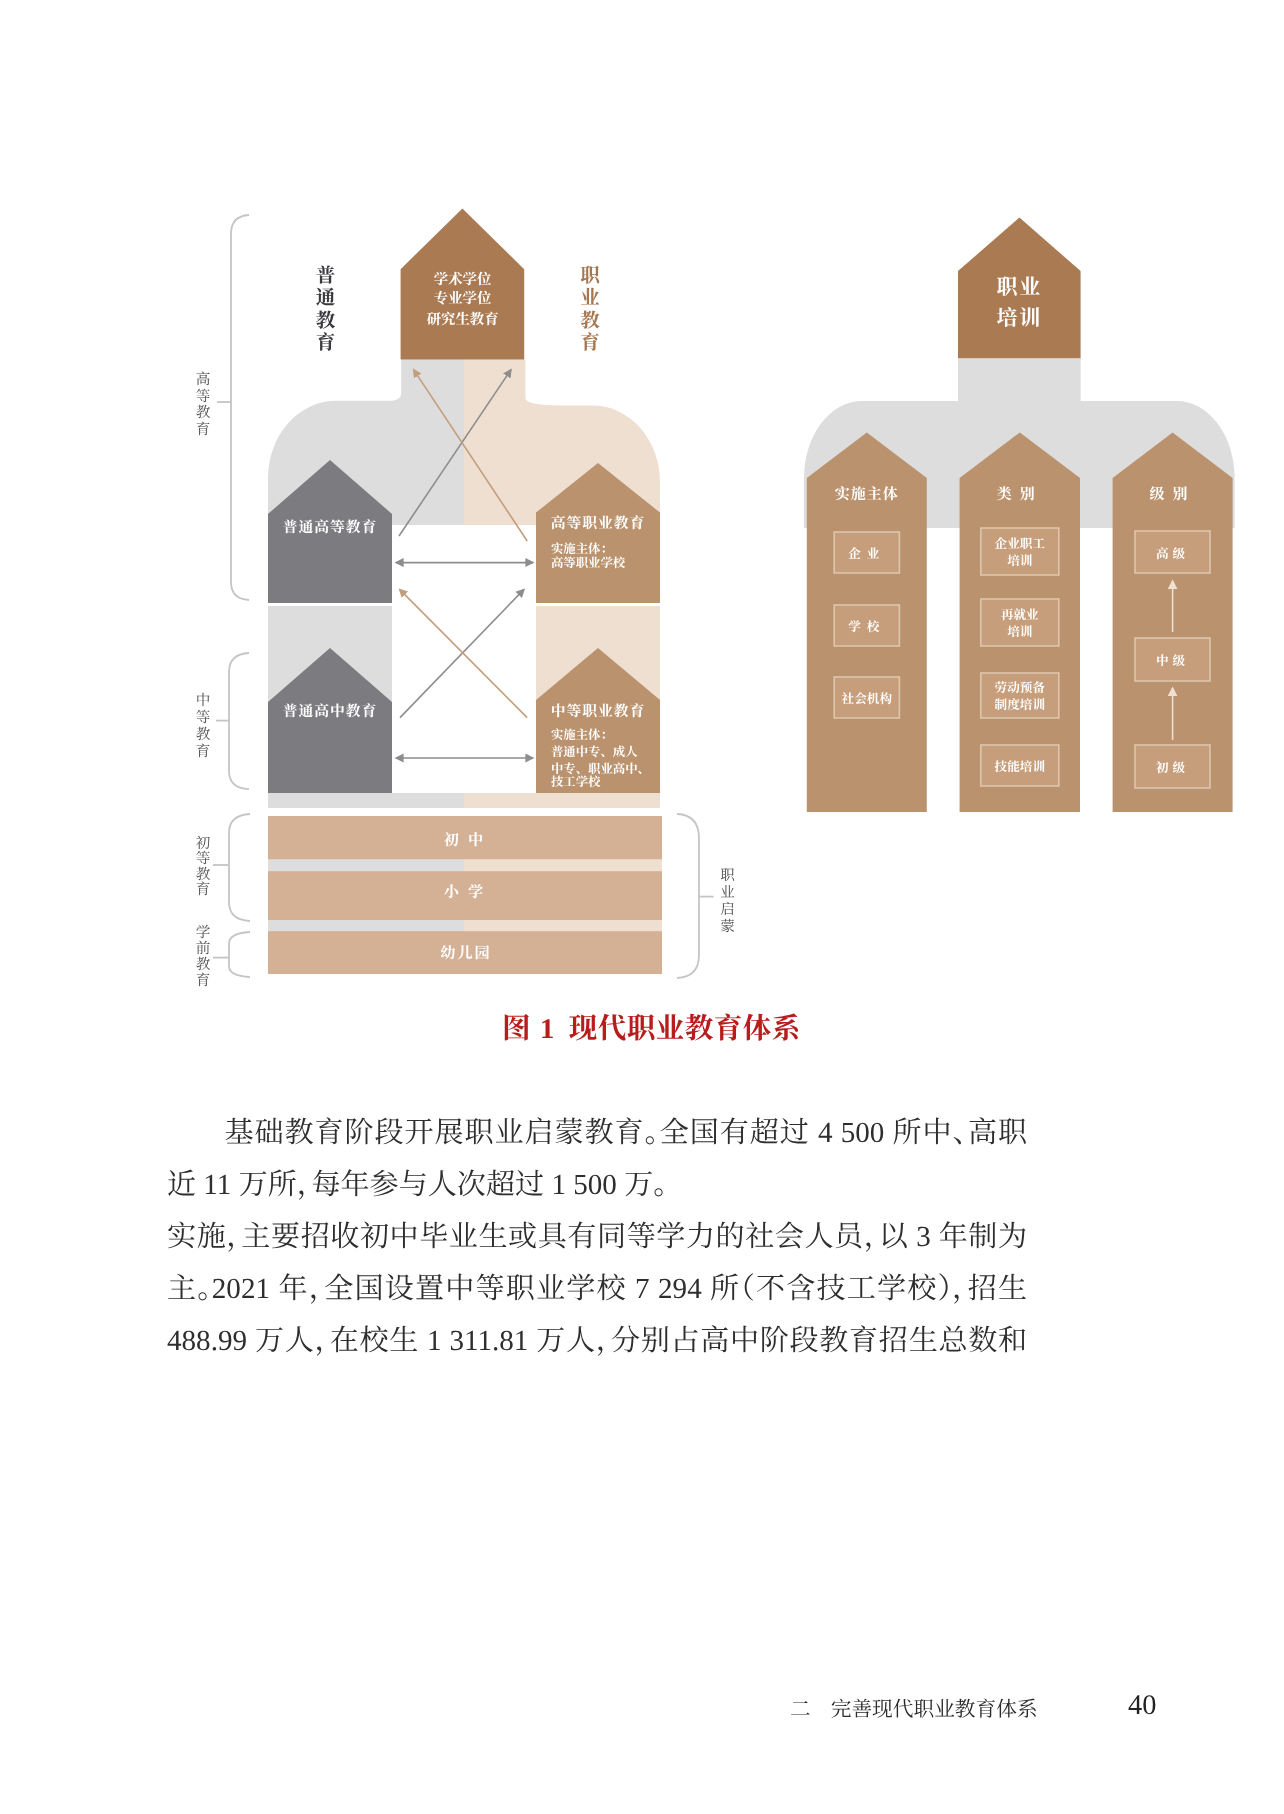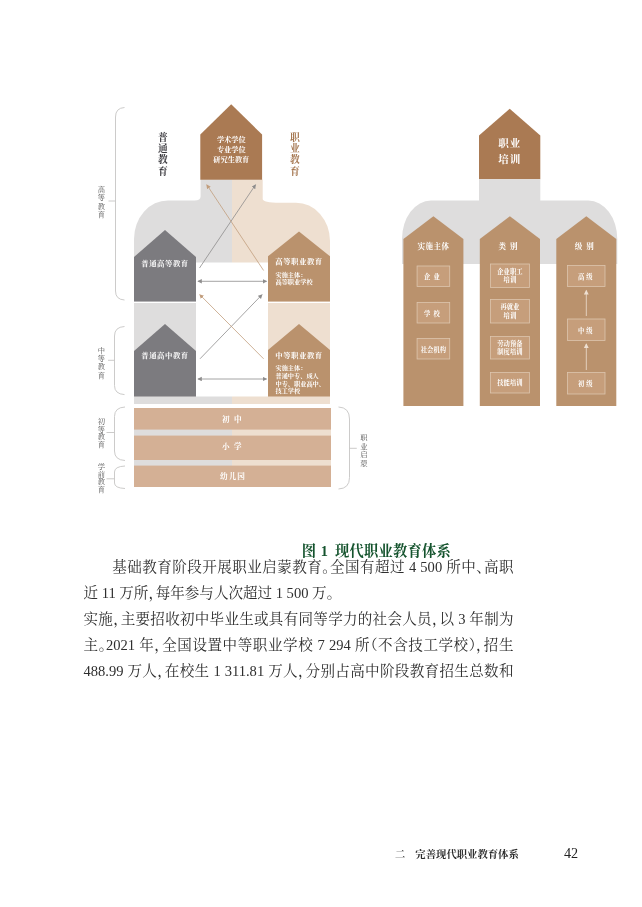--- a/index.html
+++ b/index.html
@@ -191,25 +191,25 @@
   </g>
 
   <path d="M586.3,370 L586.3,344" stroke="#eee0d2" stroke-width="0.8" fill="none" marker-end="url(#aw)"></path>
 
   <g>
     <rect x="567.5" y="372.5" width="37.5" height="21.5" fill="#c69e7b" stroke="#ddc5ae" stroke-width="0.8"></rect>
     <text x="586.3" y="386" font-size="6.3" font-weight="bold" fill="#ffffff" text-anchor="middle" letter-spacing="2">初级</text>
   </g>
 </svg>
 
-<div class="abs" style="left:251px;top:503.6px;width:200px;text-align:right;font-size:14.3px;letter-spacing:0.2px;font-weight:bold;color:#14532d;white-space:nowrap;margin-top:36px;">图<span style="display:inline-block;width:4.5px;"></span>1<span style="display:inline-block;width:7px;"></span>现代职业教育体系</div>
+<div class="abs" style="left:251px;top:503.6px;width:200px;text-align:left;font-size:14.3px;letter-spacing:0.2px;font-weight:bold;color:#b91c1c;white-space:nowrap;">图<span style="display:inline-block;width:4.5px;"></span>1<span style="display:inline-block;width:7px;"></span>现代职业教育体系</div>
 
 <div class="abs bodytext" style="left:83.5px;top:555.2px;">
 <div class="line"><span style="display:inline-block;width:28.3px;"></span>基础教育阶段开展职业启蒙教育<span class="q">。</span>全国有超过 4 500 所中<span class="q">、</span>高职</div>
 <div class="line lastline">近 11 万所<span class="q">，</span>每年参与人次超过 1 500 万<span class="q">。</span></div>
 <div class="line">实施<span class="q">，</span>主要招收初中毕业生或具有同等学力的社会人员<span class="q">，</span>以 3 年制为</div>
 <div class="line">主<span class="q">。</span>2021 年<span class="q">，</span>全国设置中等职业学校 7 294 所<span class="o">（</span>不含技工学校<span class="q">）</span><span class="q">，</span>招生</div>
 <div class="line">488.99 万人<span class="q">，</span>在校生 1 311.81 万人<span class="q">，</span>分别占高中阶段教育招生总数和</div>
 </div>
 
-<div class="abs" style="left:395px;top:846px;font-size:10.35px;font-weight:bold;color:#2a2a2a;letter-spacing:0px;white-space:nowrap;">二<span style="display:inline-block;width:10px;"></span>完善现代职业教育体系</div>
-
-<div class="abs" style="left:564px;top:845px;font-size:14.2px;color:#222;">42</div>
+<div class="abs" style="left:395px;top:846px;font-size:10.35px;font-weight:normal;color:#2a2a2a;letter-spacing:0px;white-space:nowrap;">二<span style="display:inline-block;width:10px;"></span>完善现代职业教育体系</div>
+
+<div class="abs" style="left:564px;top:845px;font-size:14.2px;color:#222;">40</div>
 
 </body></html>

